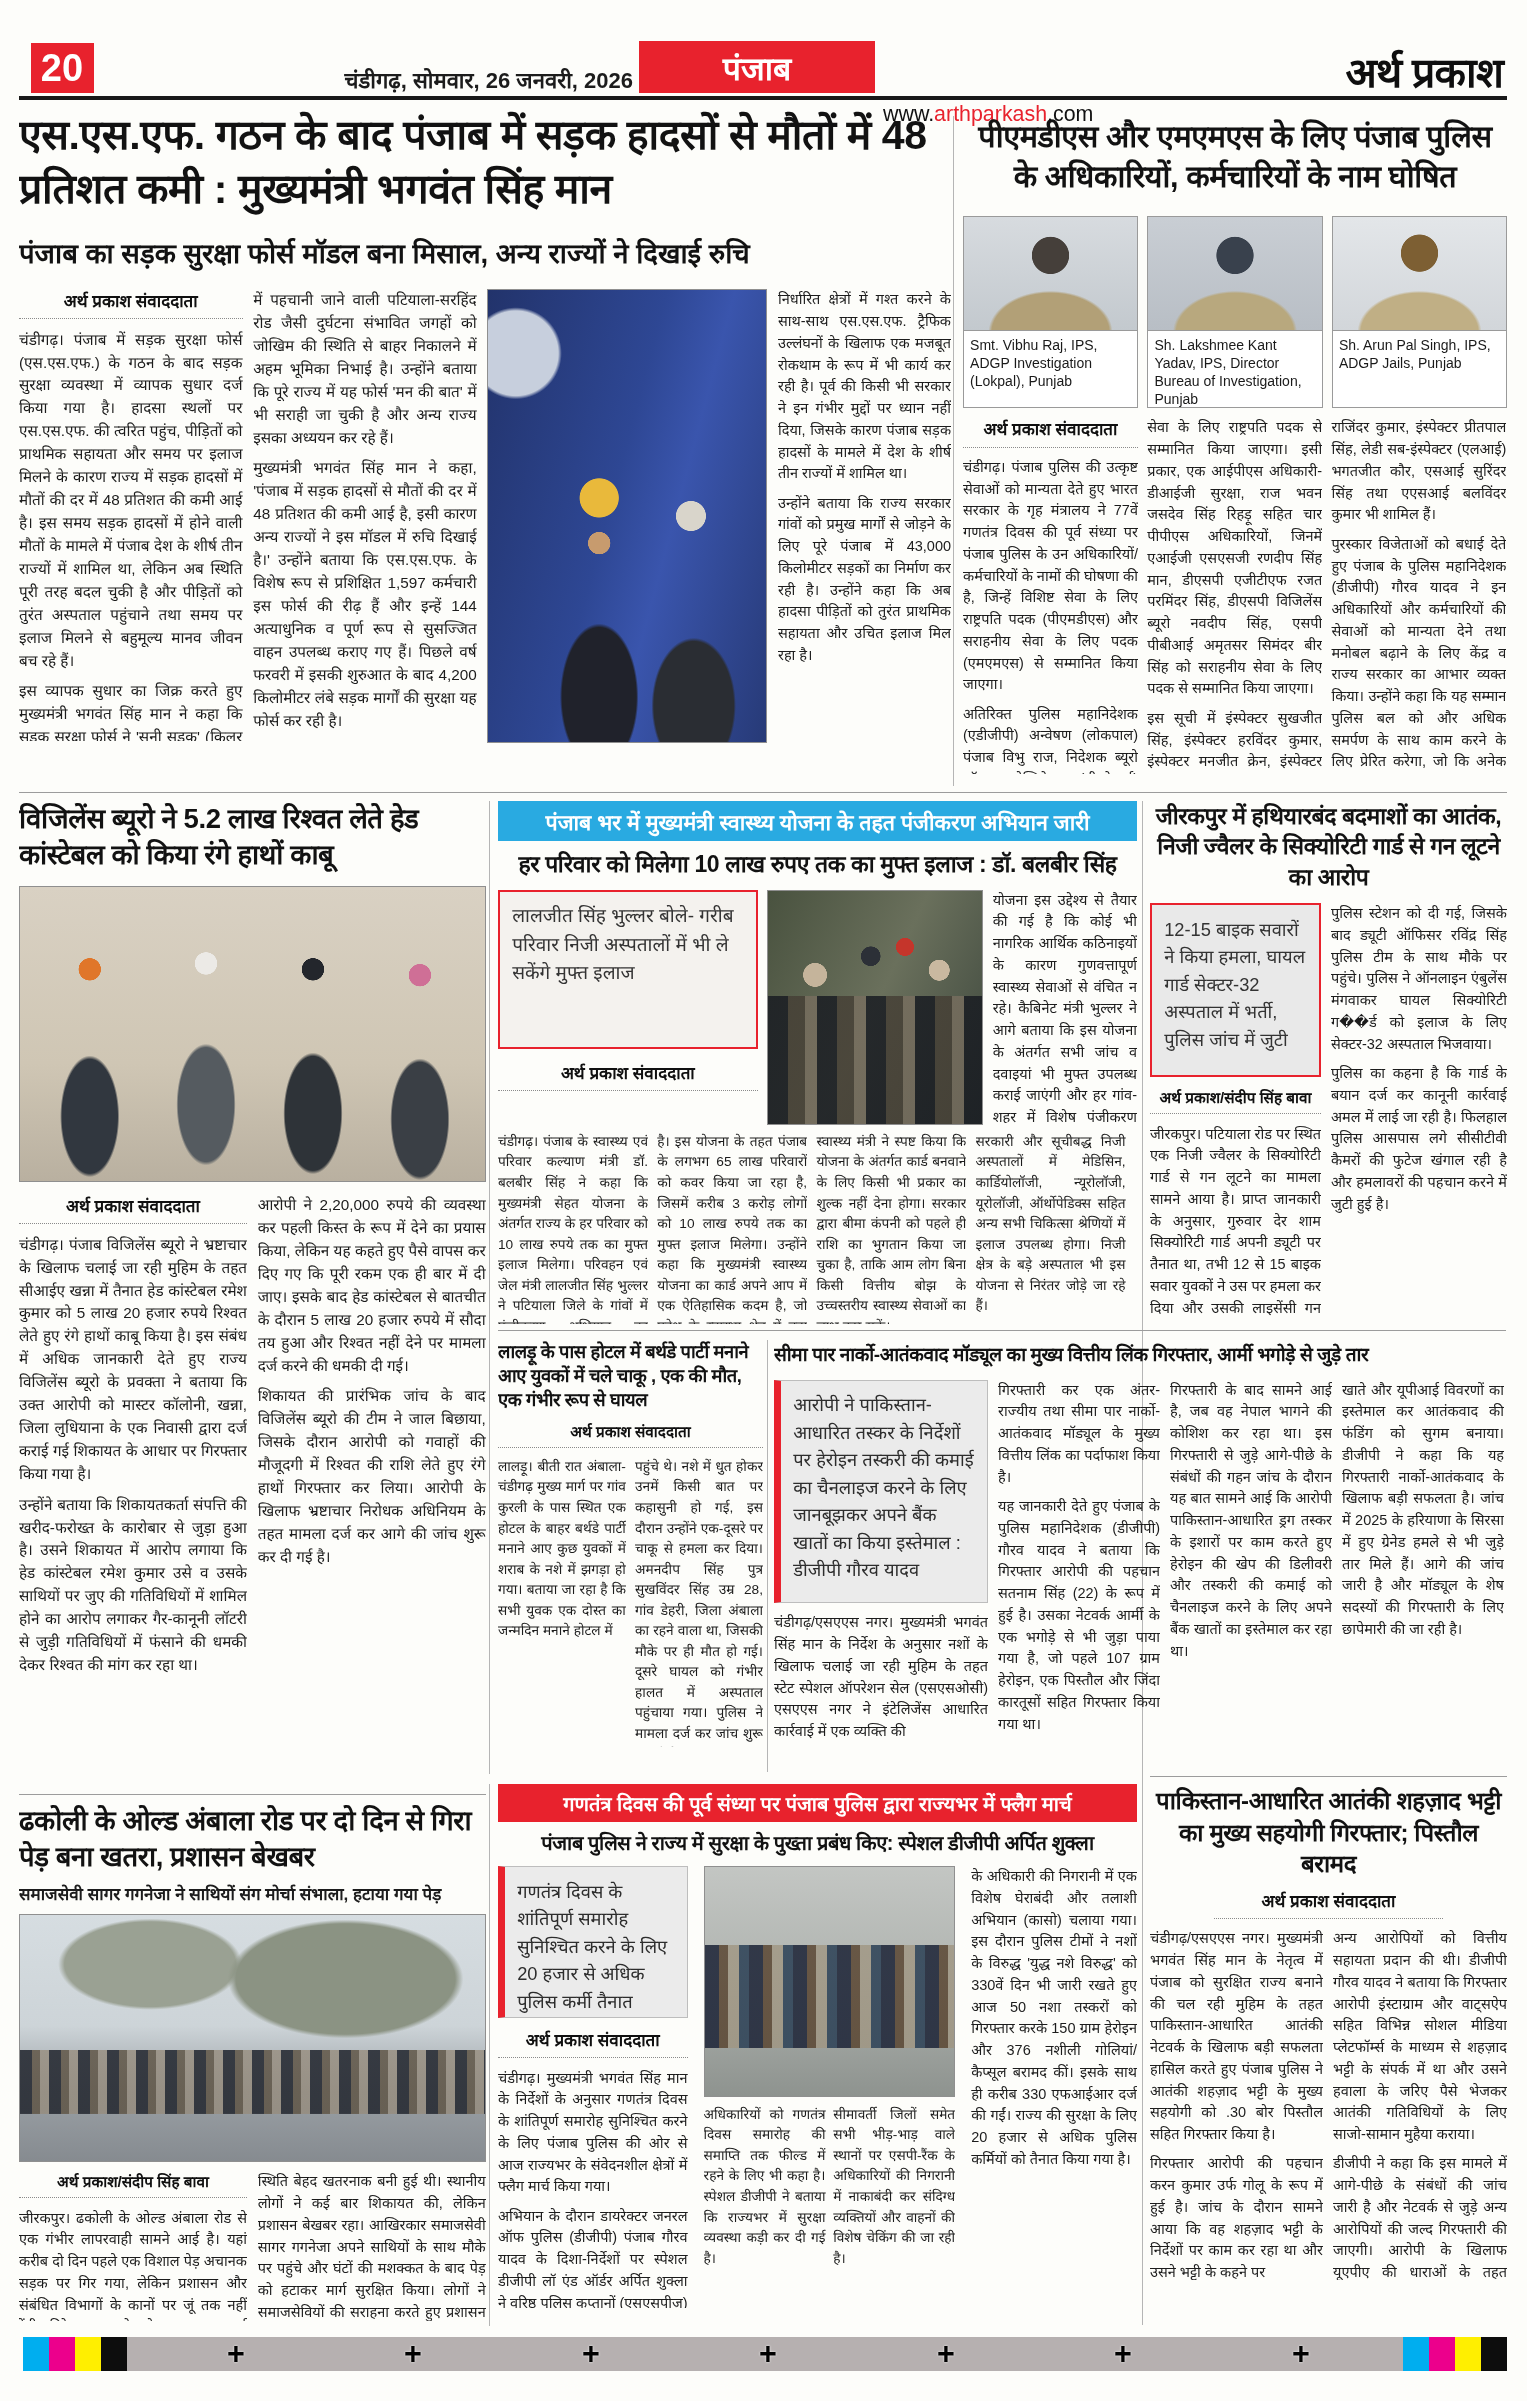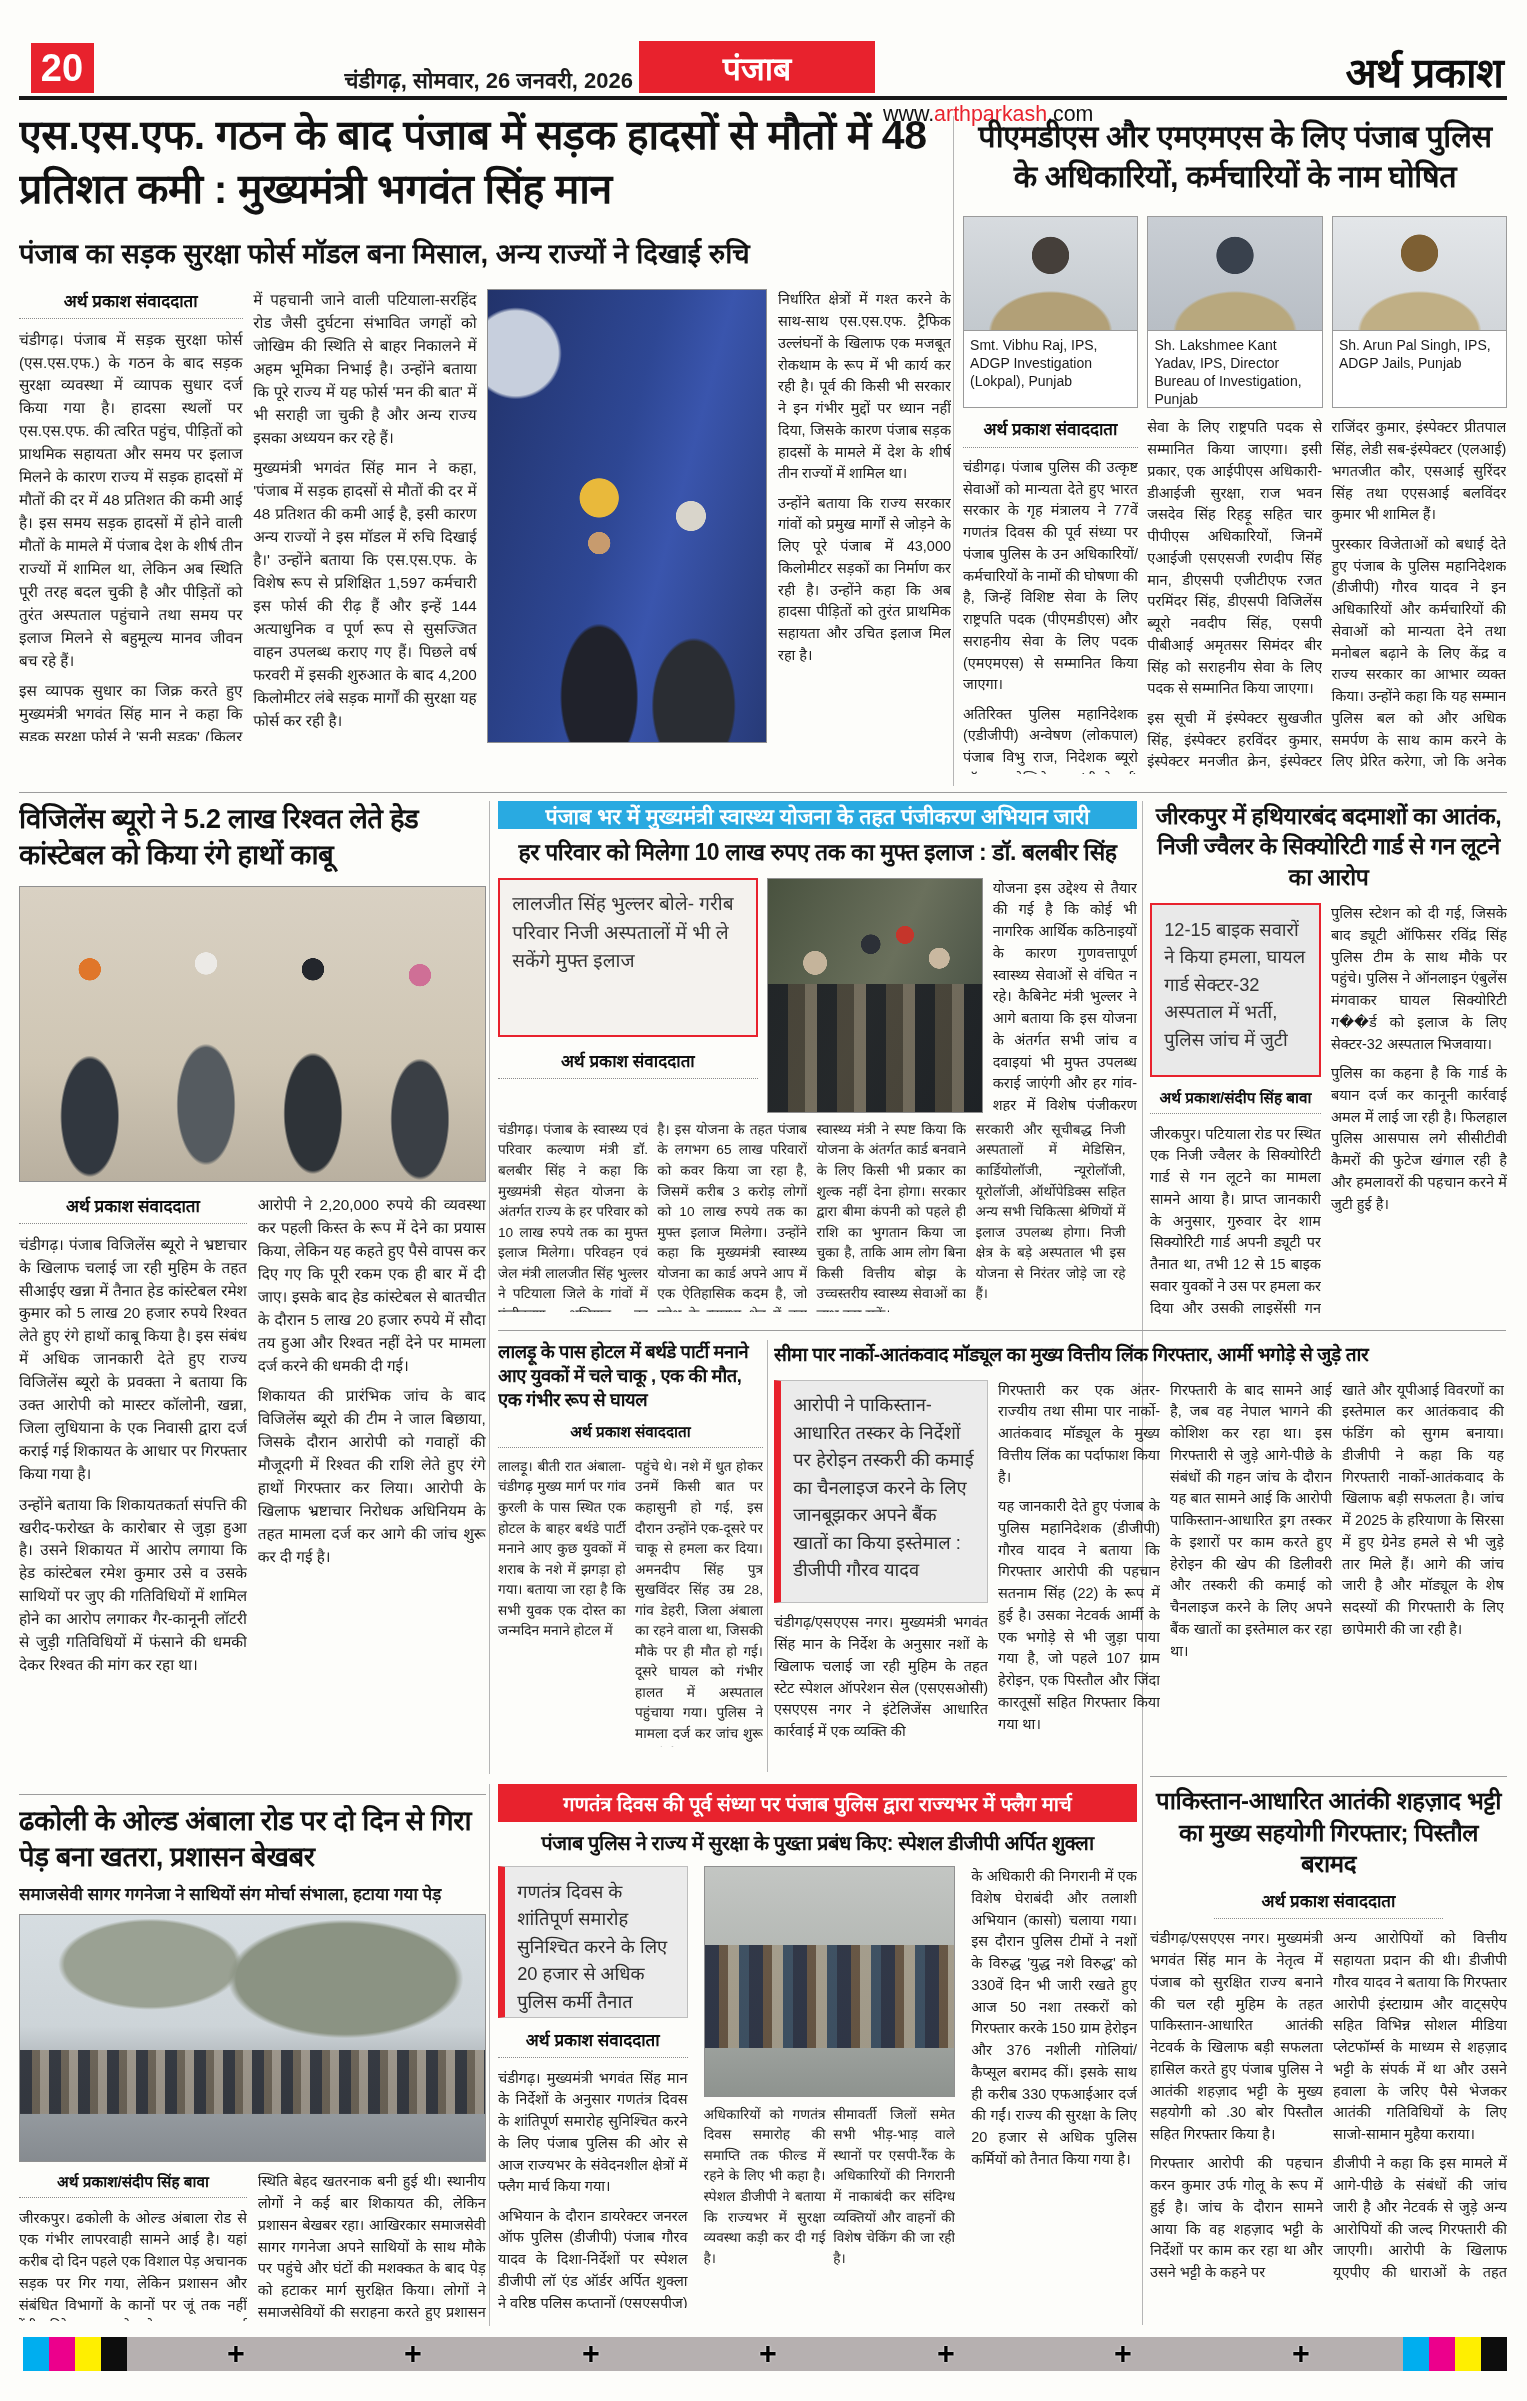--- a/index.html
+++ b/index.html
@@ -177,21 +177,21 @@
         <p>आरोपी ने 2,20,000 रुपये की व्यवस्था कर पहली किस्त के रूप में देने का प्रयास किया, लेकिन यह कहते हुए पैसे वापस कर दिए गए कि पूरी रकम एक ही बार में दी जाए। इसके बाद हेड कांस्टेबल से बातचीत के दौरान 5 लाख 20 हजार रुपये में सौदा तय हुआ और रिश्वत नहीं देने पर मामला दर्ज करने की धमकी दी गई।</p>
         <p>शिकायत की प्रारंभिक जांच के बाद विजिलेंस ब्यूरो की टीम ने जाल बिछाया, जिसके दौरान आरोपी को गवाहों की मौजूदगी में रिश्वत की राशि लेते हुए रंगे हाथों गिरफ्तार कर लिया। आरोपी के खिलाफ भ्रष्टाचार निरोधक अधिनियम के तहत मामला दर्ज कर आगे की जांच शुरू कर दी गई है।</p>
       </div>
     </div>
   </div>
 
   <div class="vr" style="left:489px;top:801px;height:973px;"></div>
   <div class="vr" style="left:1142px;top:801px;height:1524px;"></div>
 
   <div class="abs" style="left:498px;top:801px;width:639px;">
-    <div class="banner banner-blue" style="height:28px;font-size:21.4px;">पंजाब भर में मुख्यमंत्री स्वास्थ्य योजना के तहत पंजीकरण अभियान जारी</div>
+    <div class="banner banner-blue" style="height:40px;font-size:21.4px;">पंजाब भर में मुख्यमंत्री स्वास्थ्य योजना के तहत पंजीकरण अभियान जारी</div>
     <div class="headline center nowrap" style="font-size:23px;height:35px;line-height:35px;margin-top:6.1px;">हर परिवार को मिलेगा 10 लाख रुपए तक का मुफ्त इलाज : डॉ. बलबीर सिंह</div>
     <div style="display:flex;gap:9.2px;margin-top:7.6px;height:233px;">
       <div class="col" style="width:277px;">
         <div class="qbox" style="height:134px;">लालजीत सिंह भुल्लर बोले- गरीब परिवार निजी अस्पतालों में भी ले सकेंगे मुफ्त इलाज</div>
         <div class="byline" style="margin-top:12.2px;">अर्थ प्रकाश संवाददाता</div>
       </div>
       <div class="ph ph-health" style="width:229px;height:100%;"></div>
       <div class="col bt f19" style="width:154px;">
         <p>योजना इस उद्देश्य से तैयार की गई है कि कोई भी नागरिक आर्थिक कठिनाइयों के कारण गुणवत्तापूर्ण स्वास्थ्य सेवाओं से वंचित न रहे। कैबिनेट मंत्री भुल्लर ने आगे बताया कि इस योजना के अंतर्गत सभी जांच व दवाइयां भी मुफ्त उपलब्ध कराई जाएंगी और हर गांव-शहर में विशेष पंजीकरण कैंप लगाए जा रहे हैं।</p>
       </div>

